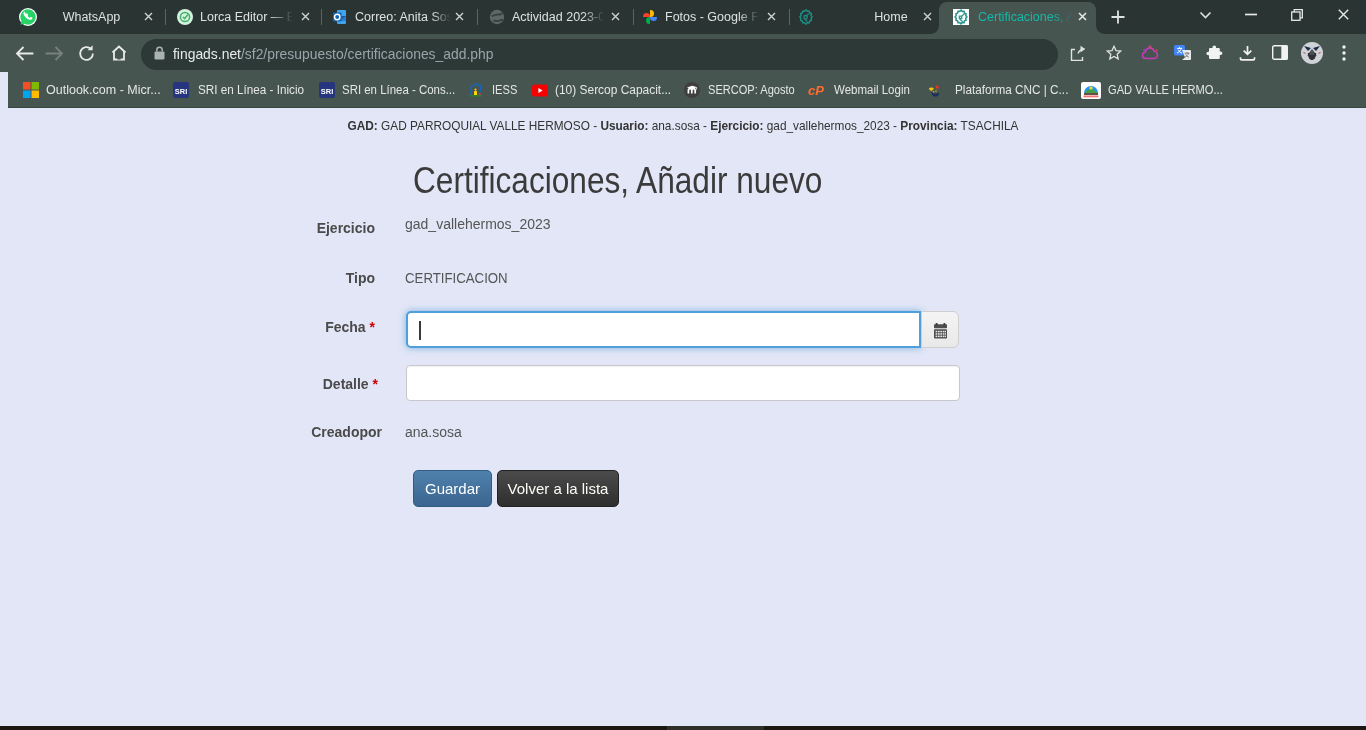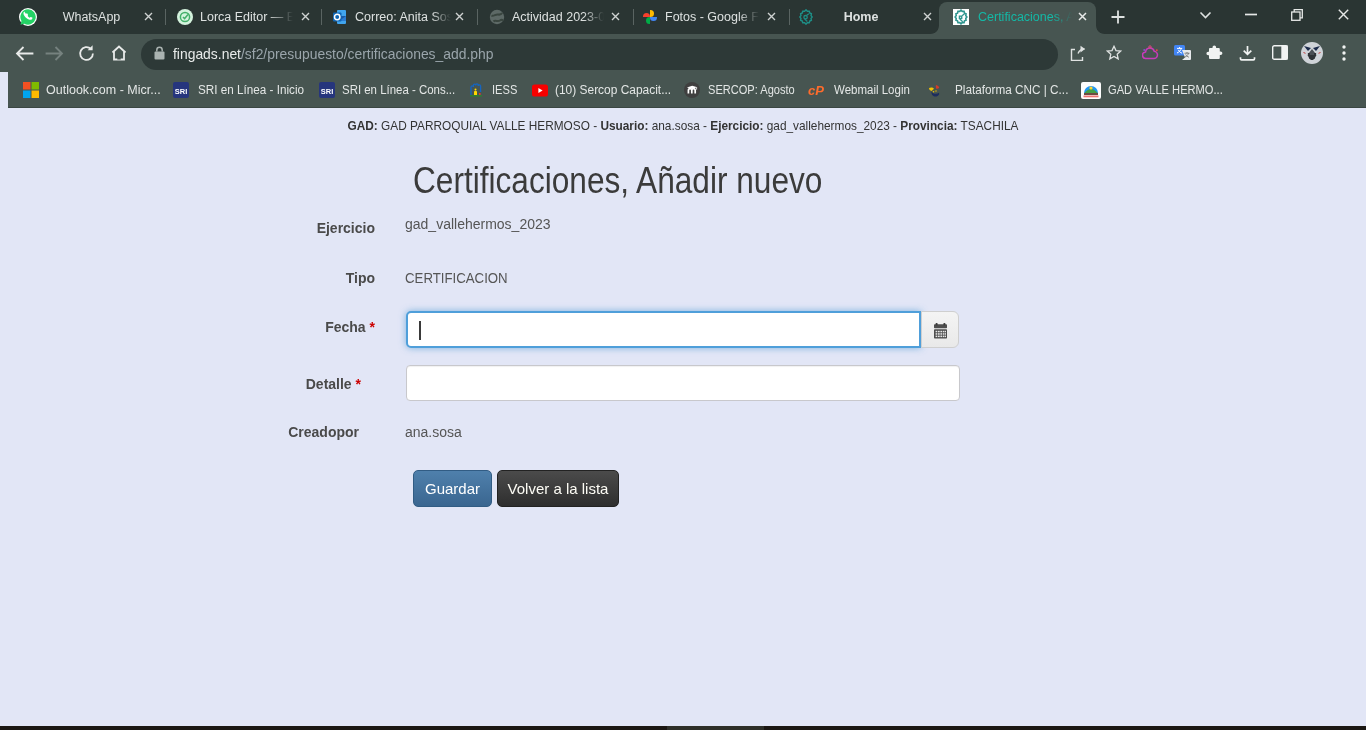--- a/index.html
+++ b/index.html
@@ -85,21 +85,21 @@
       <path d="M3 3l7 7M10 3l-7 7" stroke="#ced2d1" stroke-width="1.4"></path>
     </svg>
 
   <svg class="fav" style="left:798px;" viewBox="0 0 16 16">
     <g transform="translate(8 8) scale(1.12) translate(-8 -8)">
     <path d="M8 1.6l1.2 1.2h1.7l.4 1.6 1.5.7-.3 1.7 1 1.2-1 1.2.3 1.7-1.5.7-.4 1.6h-1.7L8 14.4l-1.2-1.2H5.1l-.4-1.6-1.5-.7.3-1.7-1-1.2 1-1.2-.3-1.7 1.5-.7.4-1.6h1.7z" fill="none" stroke="#1e8e86" stroke-width="1.3"></path>
     <path d="M8.6 6.5l2-1.5M6.8 9.8l2.4 2.2" stroke="#1e8e86" stroke-width="1.1"></path>
     <circle cx="7.6" cy="8.2" r="1.5" fill="none" stroke="#1e8e86" stroke-width="1.2"></circle>
       </g>
   </svg>
-  <div class="tabtxt" style="left:831px; width:60px;font-weight:bold;">Home</div>
+  <div class="tabtxt" style="left:861px; width:60px;">Home</div>
   <svg class="tabx" style="left:921px;" viewBox="0 0 13 13">
       <path d="M3 3l7 7M10 3l-7 7" stroke="#ced2d1" stroke-width="1.4"></path>
     </svg>
 
   <div id="activetab"></div>
   <div style="position:absolute; left:931px; top:26px; width:8px; height:8px; background:radial-gradient(circle 8px at 0 0, rgba(0,0,0,0) 7.4px, #475551 8.2px);"></div>
   <div style="position:absolute; left:1096px; top:26px; width:8px; height:8px; background:radial-gradient(circle 8px at 100% 0, rgba(0,0,0,0) 7.4px, #475551 8.2px);"></div>
   <svg class="fav" style="left:953px; top:9px;" viewBox="0 0 16 16">
     <rect x="0" y="0" width="16" height="16" fill="#fff"></rect>
     <g transform="translate(8 8) scale(1.22) translate(-8 -8)">
@@ -323,24 +323,24 @@
           <rect x="12" y="10.2" width="1" height="1.5"></rect>
         <rect x="2.6" y="12.6" width="1.7" height="1.5"></rect>
           <rect x="5" y="12.6" width="1.7" height="1.5"></rect>
           <rect x="7.4" y="12.6" width="1.7" height="1.5"></rect>
           <rect x="9.8" y="12.6" width="1.7" height="1.5"></rect>
           <rect x="12" y="12.6" width="1" height="1.5"></rect>
       </g>
     </svg>
   </div>
 
-  <div class="lbl" style="left:241px; top:268px;">Detalle <span class="req">*</span></div>
+  <div class="lbl" style="left:258px; top:268px;">Detalle <span class="req">*</span></div>
   <div style="position:absolute; left:406px; top:257px; width:554px; height:36px; background:#fff; border:1px solid #c8c8cc; border-radius:4px; box-shadow:inset 0 1px 1px rgba(0,0,0,.06);"></div>
 
-  <div class="lbl" style="left:239px; top:316px;">Creadopor</div>
+  <div class="lbl" style="left:262px; top:316px;">Creadopor</div>
   <div class="val" style="left:405px; top:316px;">ana.sosa</div>
 
   <div style="position:absolute; left:413px; top:362px; width:79px; height:37px; background:linear-gradient(#4f80ac,#3a6690); border:1px solid #315c84; border-radius:5px; color:#fff; font-size:15px; text-align:center; line-height:35px;">Guardar</div>
   <div style="position:absolute; left:497px; top:362px; width:122px; height:37px; background:linear-gradient(#4b4b4b,#2e2e2e); border:1px solid #222; border-radius:5px; color:#fdfcf5; font-size:15px; text-align:center; line-height:35px;">Volver a la lista</div>
 </div>
 
 <div id="taskbar">
   <div style="position:absolute; left:667px; top:0; width:97px; height:4px; background:#2e2f29;"></div>
 </div>
 

